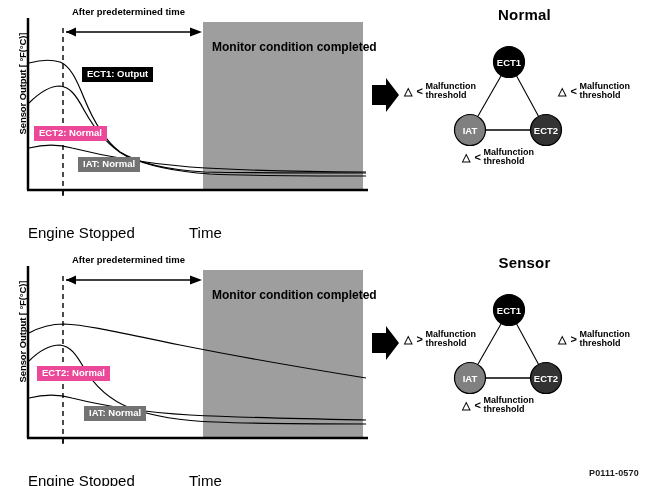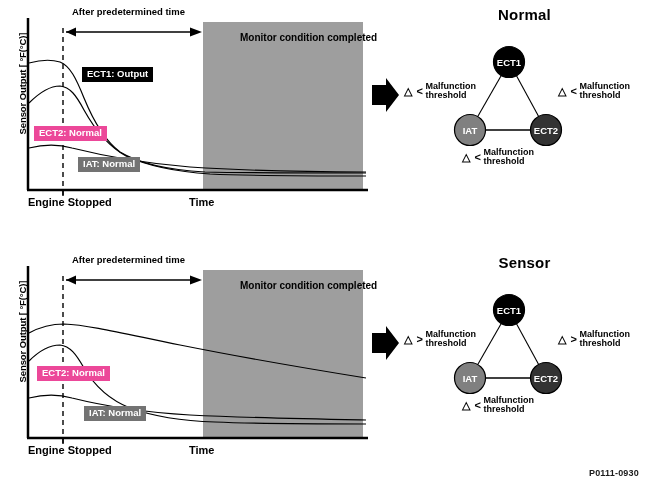--- a/index.html
+++ b/index.html
@@ -49,45 +49,45 @@
   }
 
   .plot-svg {
     position: absolute;
     left: 0;
     top: 0;
   }
 
   .x-tick-label {
     position: absolute;
-    font-size: 11px;
-    font-weight: bold;
-    white-space: nowrap;
+    font-size: 15px;
+    font-weight: normal;
+    white-space: nowrap;
+    margin-top: 28px;
   }
   .x-tick-label.engine { left: 28px; top: 196px; }
   .x-tick-label.time   { left: 189px; top: 196px; }
 
   .span-caption {
     position: absolute;
     left: 72px;
     top: 6px;
     font-size: 9.5px;
     font-weight: bold;
     white-space: nowrap;
   }
 
   .monitor-caption {
     position: absolute;
     left: 212px;
-    top: 32px;
-    font-size: 10px;
+    top: 40px;
+    font-size: 12px;
     font-weight: bold;
     white-space: nowrap;
     color: #000;
-    margin-left: 28px;
   }
 
   
   .chip {
     position: absolute;
     font-size: 9.5px;
     font-weight: bold;
     color: #ffffff;
     padding: 2px 5px 3px 5px;
     white-space: nowrap;
@@ -335,13 +335,13 @@
     <div class="thr thr-bottom">
       <span class="sym">△ &lt;</span>
       <span class="txt">
         <span>Malfunction</span><br>
         <span>threshold</span>
       </span>
     </div>
   </div>
 </div>
 
-<div id="doc-code">P0111-0930</div>
+<div id="doc-code">P0111-0570</div>
 
 </body></html>

